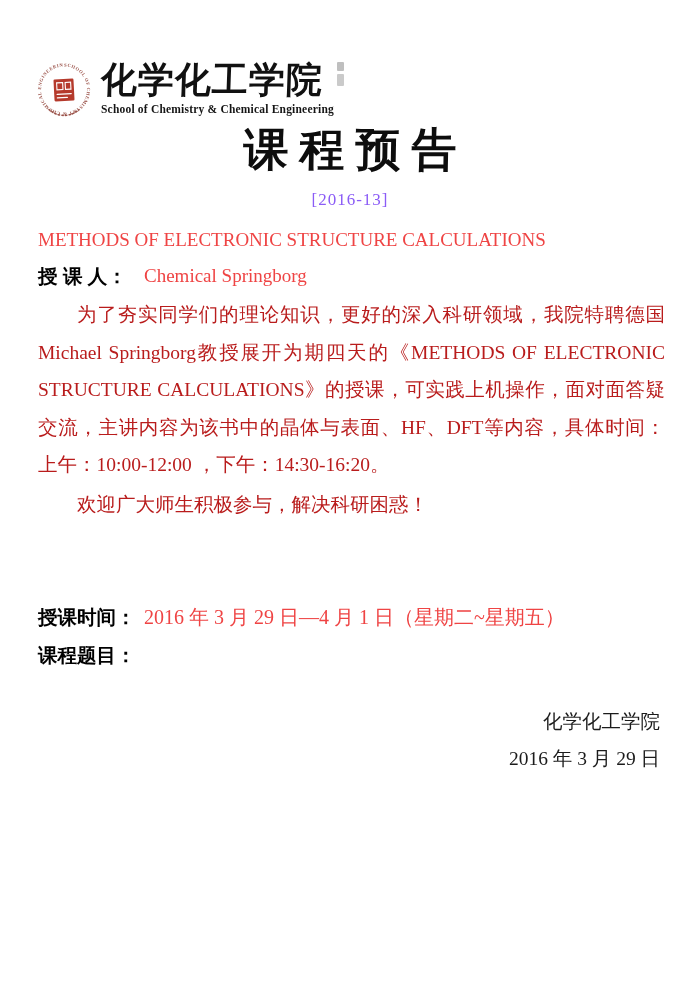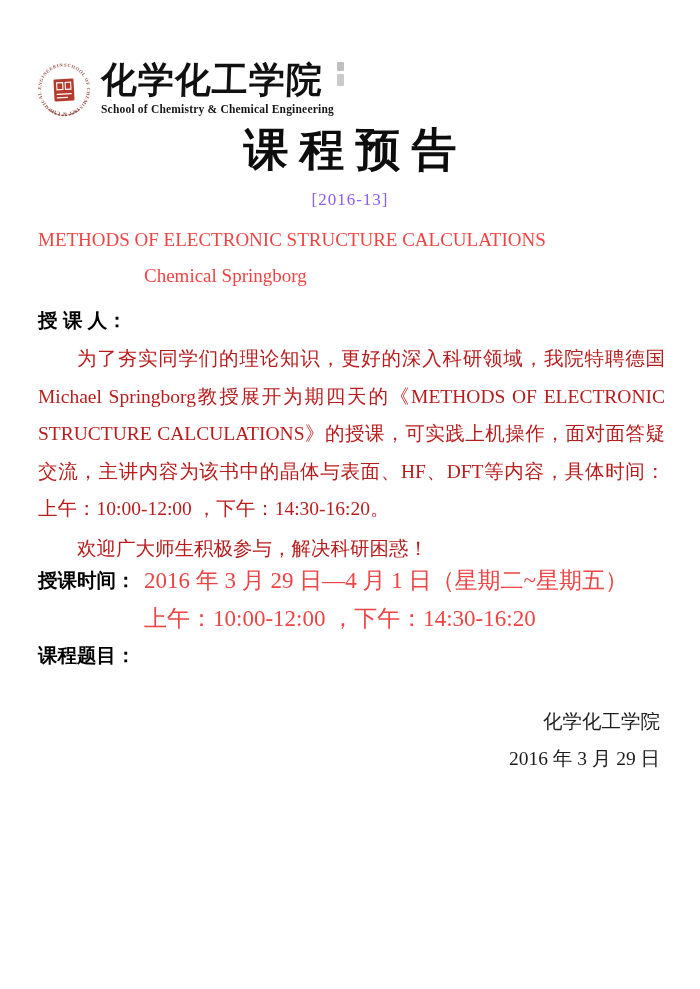--- a/index.html
+++ b/index.html
@@ -58,36 +58,36 @@
   
   .content{
     position:absolute;top:222px;left:38px;width:627px;
   }
   .meta-row{display:flex;line-height:36px;}
   .label{
     flex:none;width:106px;
     font-family:"Liberation Sans", sans-serif;
     font-weight:bold;font-size:19.5px;color:#000;
   }
-  .label.wide{letter-spacing:0;margin-top:44px;}
+  .label.wide{letter-spacing:0;}
   .value{
     font-size:19px;color:#ef4444;white-space:nowrap;
   }
   .body-para{
     margin:2px 0 0 0;
     font-size:19.5px;line-height:37.5px;
     text-align:justify;text-indent:2em;
     color:#b91c1c;
   }
   
   .schedule{
-    position:absolute;top:562px;left:38px;width:627px;
+    position:absolute;top:599px;left:38px;width:627px;
   }
   .schedule .meta-row{line-height:37.5px;}
-  .schedule .value{font-size:23px;}
+  .schedule .value{font-size:20px;}
   .indent-spacer{flex:none;width:106px;}
   
   .sign-off{
     position:absolute;top:704px;left:0;width:100%;
     box-sizing:border-box;padding-right:40px;
     text-align:right;
     font-size:19.5px;line-height:36.5px;color:#1b1b1b;
   }
 </style>
 </head>
@@ -135,24 +135,20 @@
     <p class="body-para">为了夯实同学们的理论知识，更好的深入科研领域，我院特聘德国Michael Springborg教授展开为期四天的《METHODS OF ELECTRONIC STRUCTURE CALCULATIONS》的授课，可实践上机操作，面对面答疑交流，主讲内容为该书中的晶体与表面、HF、DFT等内容，具体时间：上午：10:00-12:00 ，下午：14:30-16:20。</p>
     <p class="body-para">欢迎广大师生积极参与，解决科研困惑！</p>
   </main>
 
   <section class="schedule">
     <div class="meta-row">
       <span class="label">授课时间：</span>
       <span class="value">2016 年 3 月 29 日—4 月 1 日（星期二~星期五）</span>
     </div>
     <div class="meta-row">
-      <span class="indent-spacer"></span>
-      <span class="value">上午：10:00-12:00 ，下午：14:30-16:20</span>
-    </div>
-    <div class="meta-row">
       <span class="label">课程题目：</span>
     </div>
   </section>
 
   <footer class="sign-off">
     <div>化学化工学院</div>
     <div>2016 年 3 月 29 日</div>
   </footer>
 
 </div>

